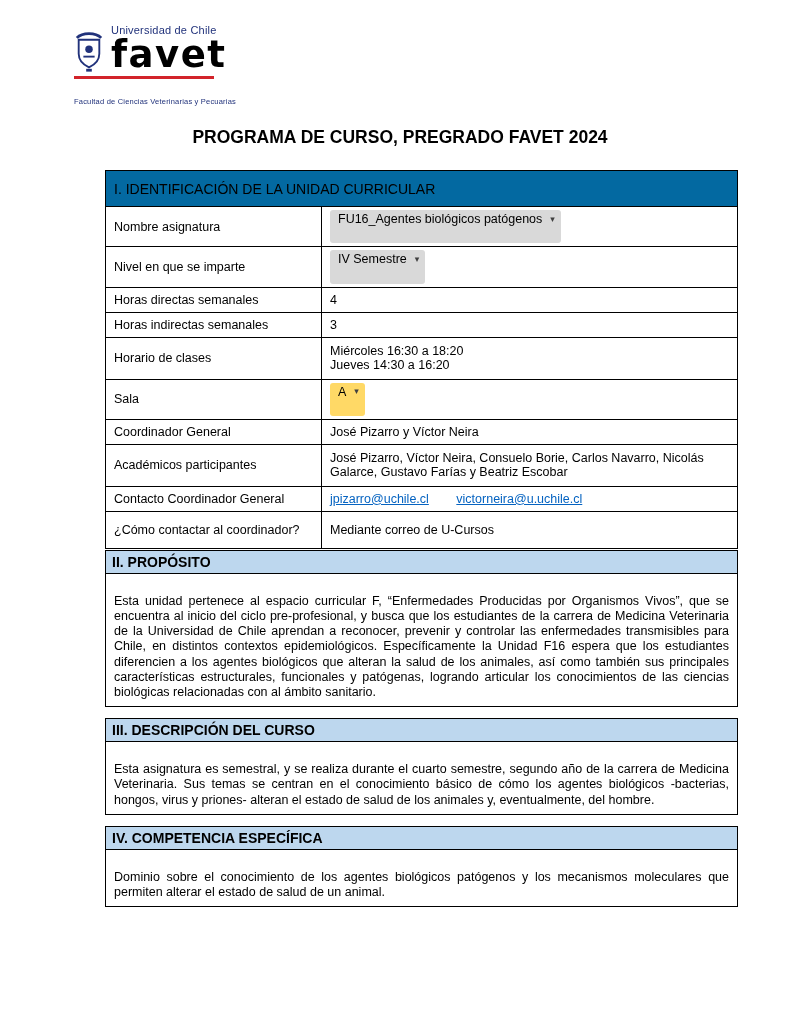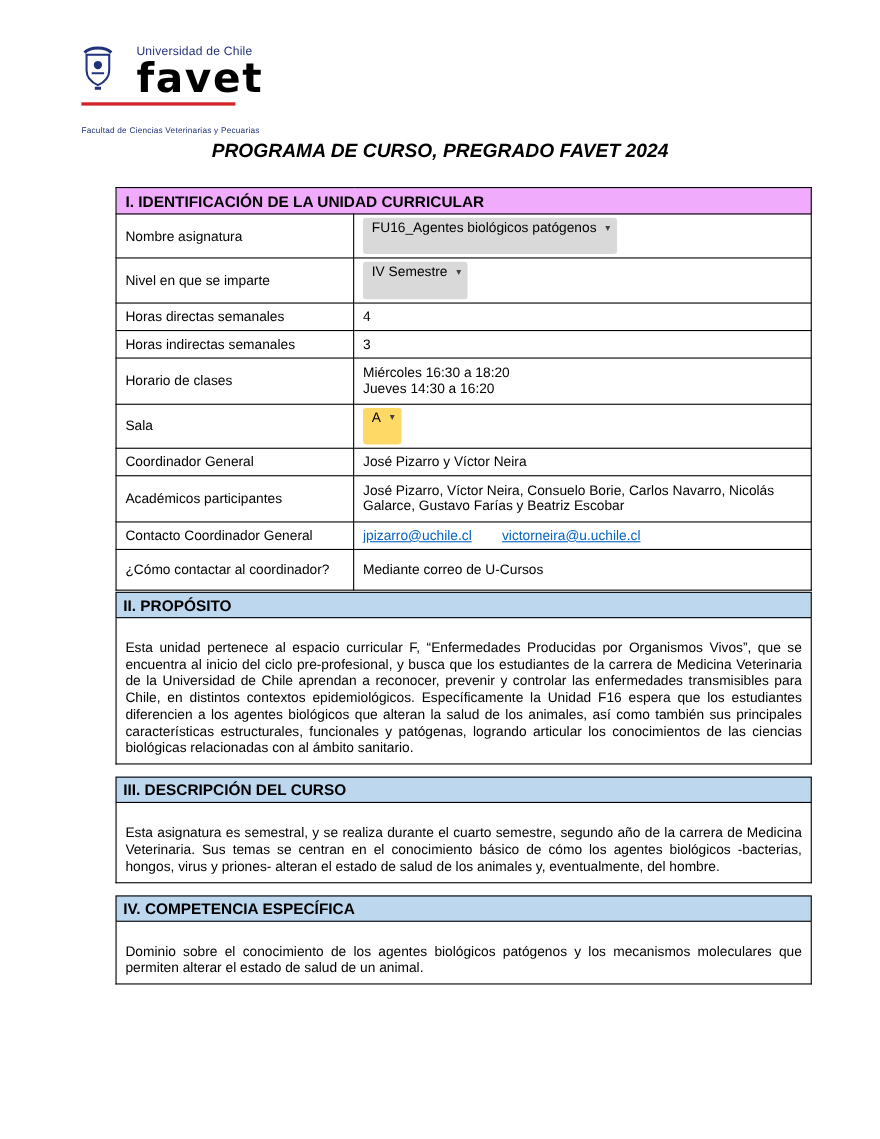--- a/index.html
+++ b/index.html
@@ -8,52 +8,52 @@
     position:relative;
     width:800px; height:1035px;
     background:#ffffff;
     font-family:"Liberation Sans", sans-serif;
     color:#000;
     overflow:hidden;
   }
 
   
   .logo { position:absolute; left:74px; top:22px; width:170px; }
-  .logo-row { display:flex; align-items:flex-start; gap:20px;margin-top:17px; }
+  .logo-row { display:flex; align-items:flex-end; gap:7px; }
   .crest { width:30px; height:44px; flex:0 0 auto; }
   .logo-texts { display:flex; flex-direction:column; }
   .uni-name { font-size:11px; color:#21327b; letter-spacing:0.2px; padding-top:2px; }
   .favet {
     font-size:37px; font-weight:bold; color:#000000;
     line-height:1.0; letter-spacing:1.5px;
     font-family:"DejaVu Sans", sans-serif;
   }
   .red-line { height:3px; background:#d2232a; width:140px; margin-top:3px; }
   .faculty { font-size:7.5px; color:#21327b; margin-top:18px; letter-spacing:0.2px; white-space:nowrap; }
 
   
   .doc-title {
     position:absolute; top:127px; left:0; width:100%;
-    text-align:center; font-size:17.5px; font-weight:bold; color:#000;font-style:italic;
+    text-align:center; font-size:17.5px; font-weight:bold; color:#000;
   }
 
   
   .content { position:absolute; left:105px; top:170px; width:633px; }
 
   table.id-table { width:100%; border-collapse:collapse; font-size:12.5px; }
   table.id-table td {
     border:1px solid #000;
     padding:3px 8px;
     vertical-align:middle;
   }
   td.table-header {
-    background:#f0abfc;
-    font-weight:bold; font-size:14px;
+    background:#0369a1;
+    font-weight:normal; font-size:14px;
     padding:3px 6px;
-    height:24px;
+    height:36px;
   }
   td.lbl { width:216px; }
   tr.r-std  { height:25px; }
   tr.r-tall { height:42px; }
   tr.r-med  { height:37px; }
   td.val-top { vertical-align:top; padding-top:4px; }
 
   .pill {
     display:inline-flex; align-items:center; gap:8px;
     background:#d9d9d9; border-radius:3px;

